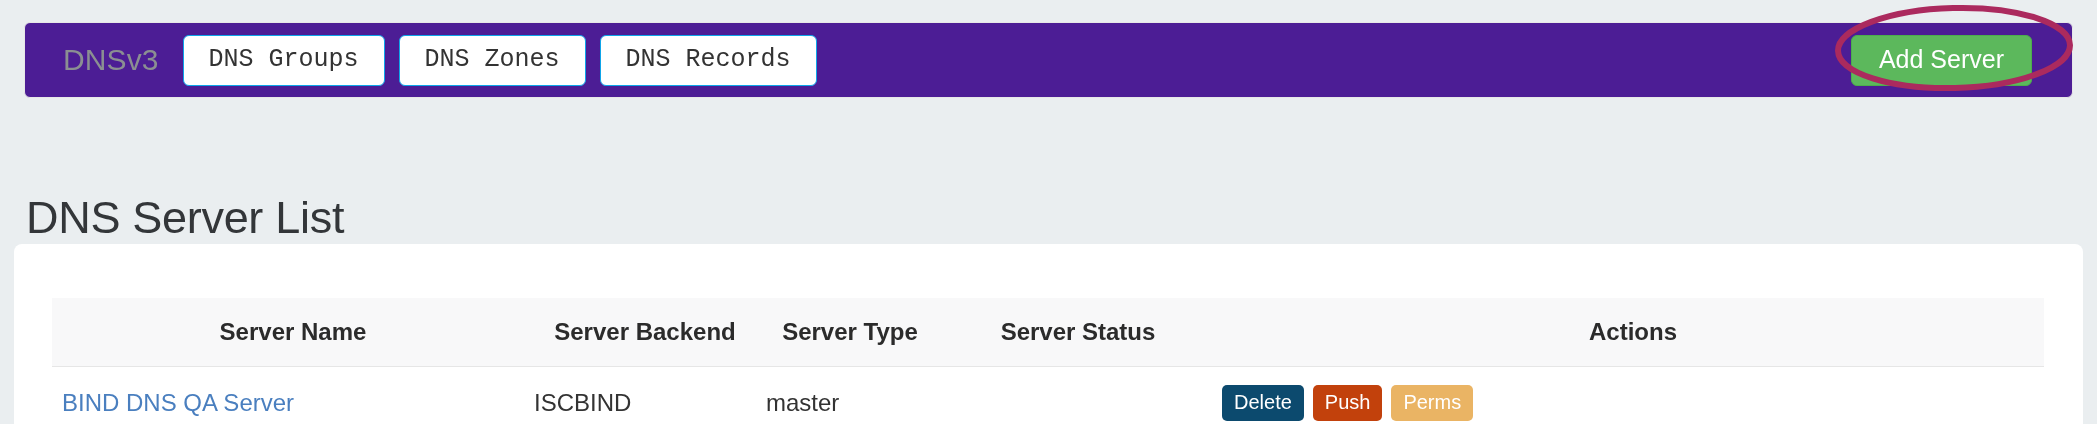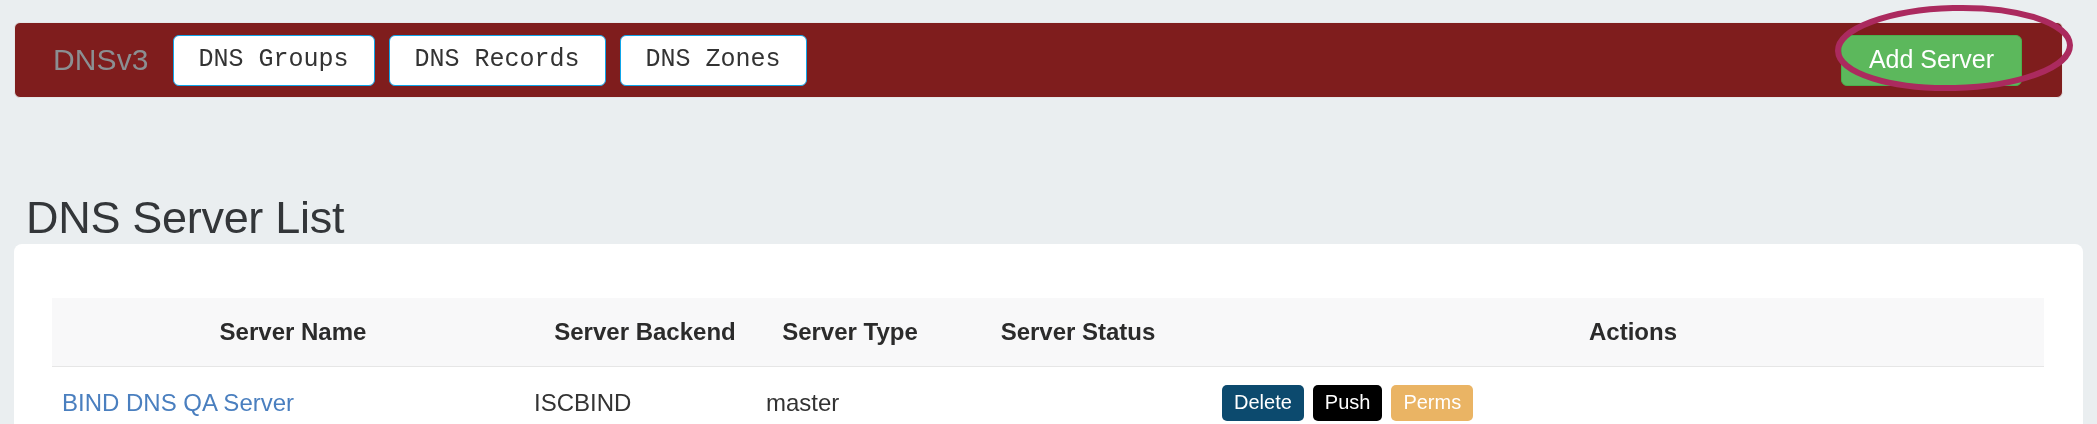--- a/index.html
+++ b/index.html
@@ -10,23 +10,23 @@
   }
   body {
     background: #eaeef0;
     font-family: "Liberation Sans", sans-serif;
     -webkit-font-smoothing: antialiased;
   }
 
   
   .navbar {
     position: absolute;
-    left: 14px; top: 22px;
+    left: 24px; top: 22px;
     width: 2049px; height: 76px;
-    background: #7f1d1d;
+    background: #4c1d95;
     border: 1px solid #e7e7e7;
     border-radius: 6px;
     display: flex;
     align-items: center;
     padding: 0 18px;
   }
   .brand {
     font-size: 30px;
     color: #8b8f92;
     font-weight: 400;
@@ -148,34 +148,34 @@
     color: #fff;
     border: none;
     border-radius: 5px;
     padding: 7px 12px 9px;
     line-height: 1;
     cursor: pointer;
     white-space: nowrap;
     font-family: "Liberation Sans", sans-serif;
   }
   .abtn.del   { background: #0c4a6e; }
-  .abtn.push  { background: #000000; text-align: center; }
+  .abtn.push  { background: #c2410c; text-align: center; }
   .abtn.perms { background: #eab464; }
 </style>
 </head>
 <body>
 
 <div class="navbar">
 
   <div class="brand">DNSv3</div>
 
   <div class="navbtns">
     <button class="navbtn">DNS Groups</button>
+    <button class="navbtn">DNS Zones</button>
     <button class="navbtn">DNS Records</button>
-    <button class="navbtn">DNS Zones</button>
   </div>
 
   <div class="nav-right">
     <button class="btn-add">Add Server</button>
   </div>
 </div>
 
 <svg class="annot-ellipse" viewBox="0 0 242 88">
   <ellipse cx="121" cy="44" rx="116" ry="40" fill="none" stroke="#ab2a5e" stroke-width="6" transform="rotate(-1.5 121 44)"></ellipse>
 </svg>

